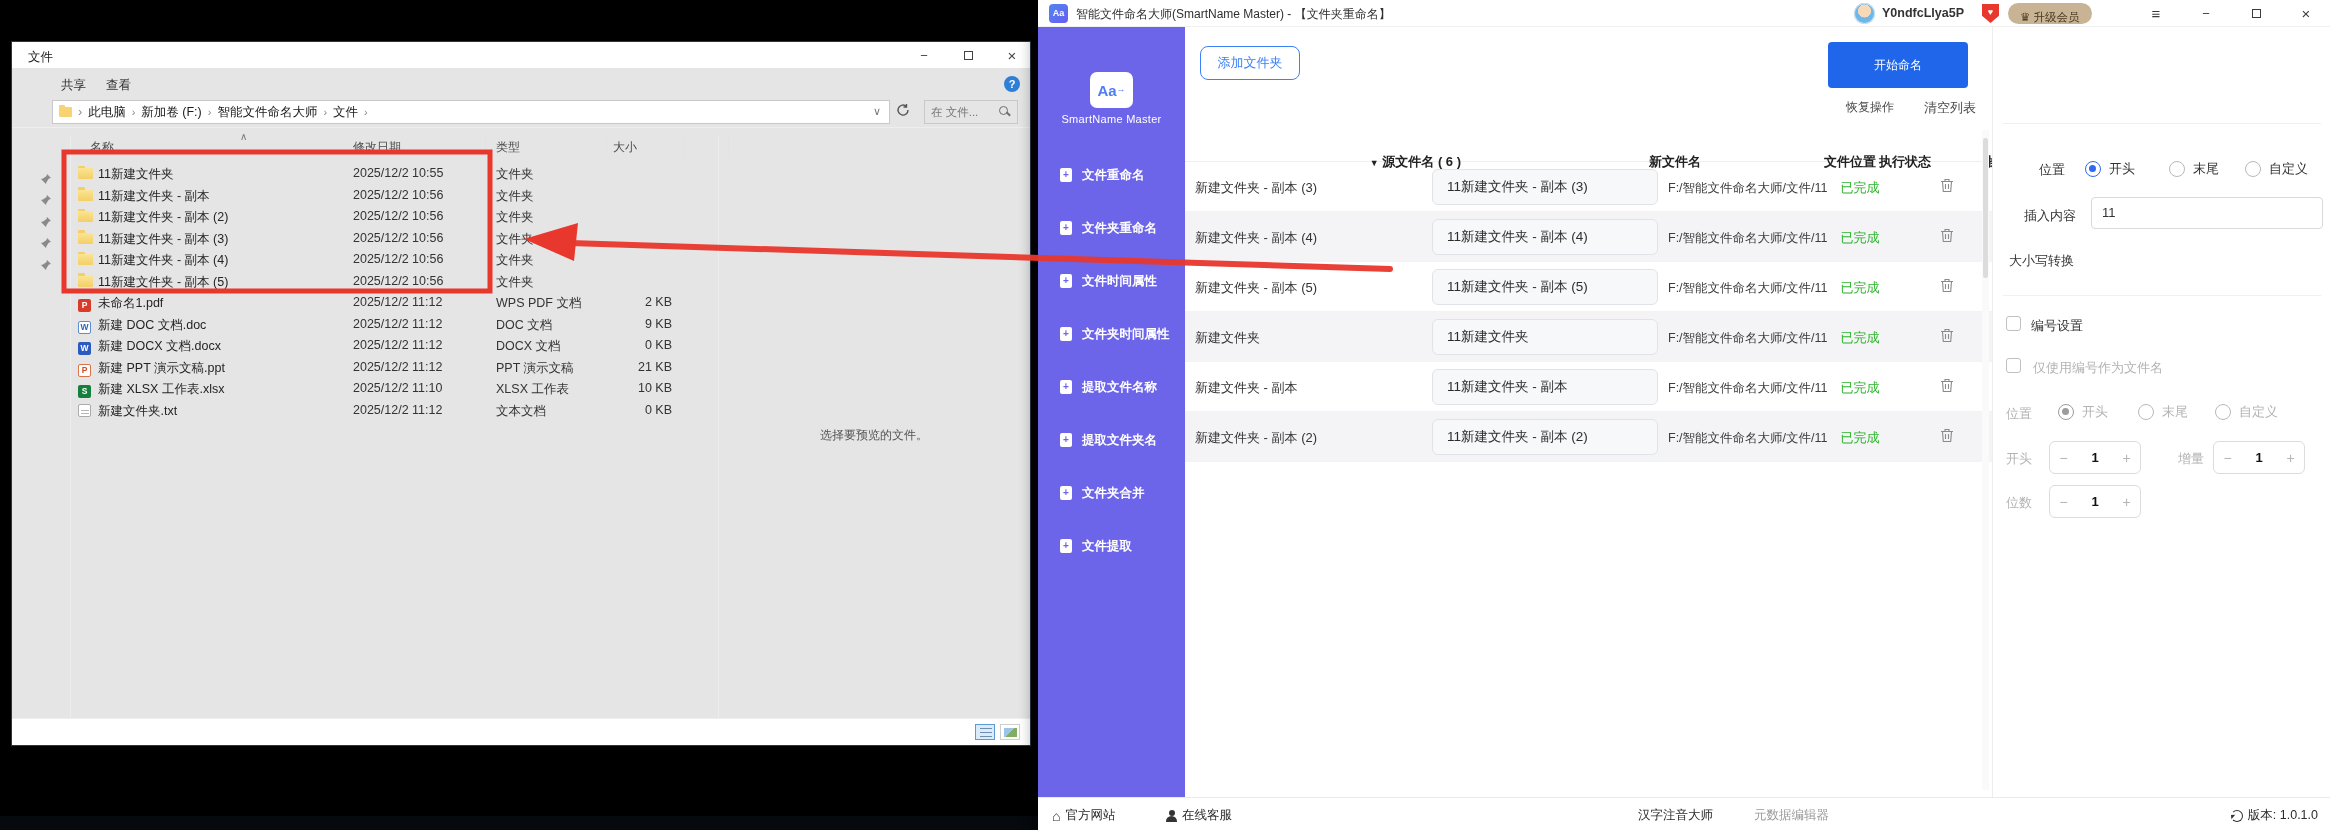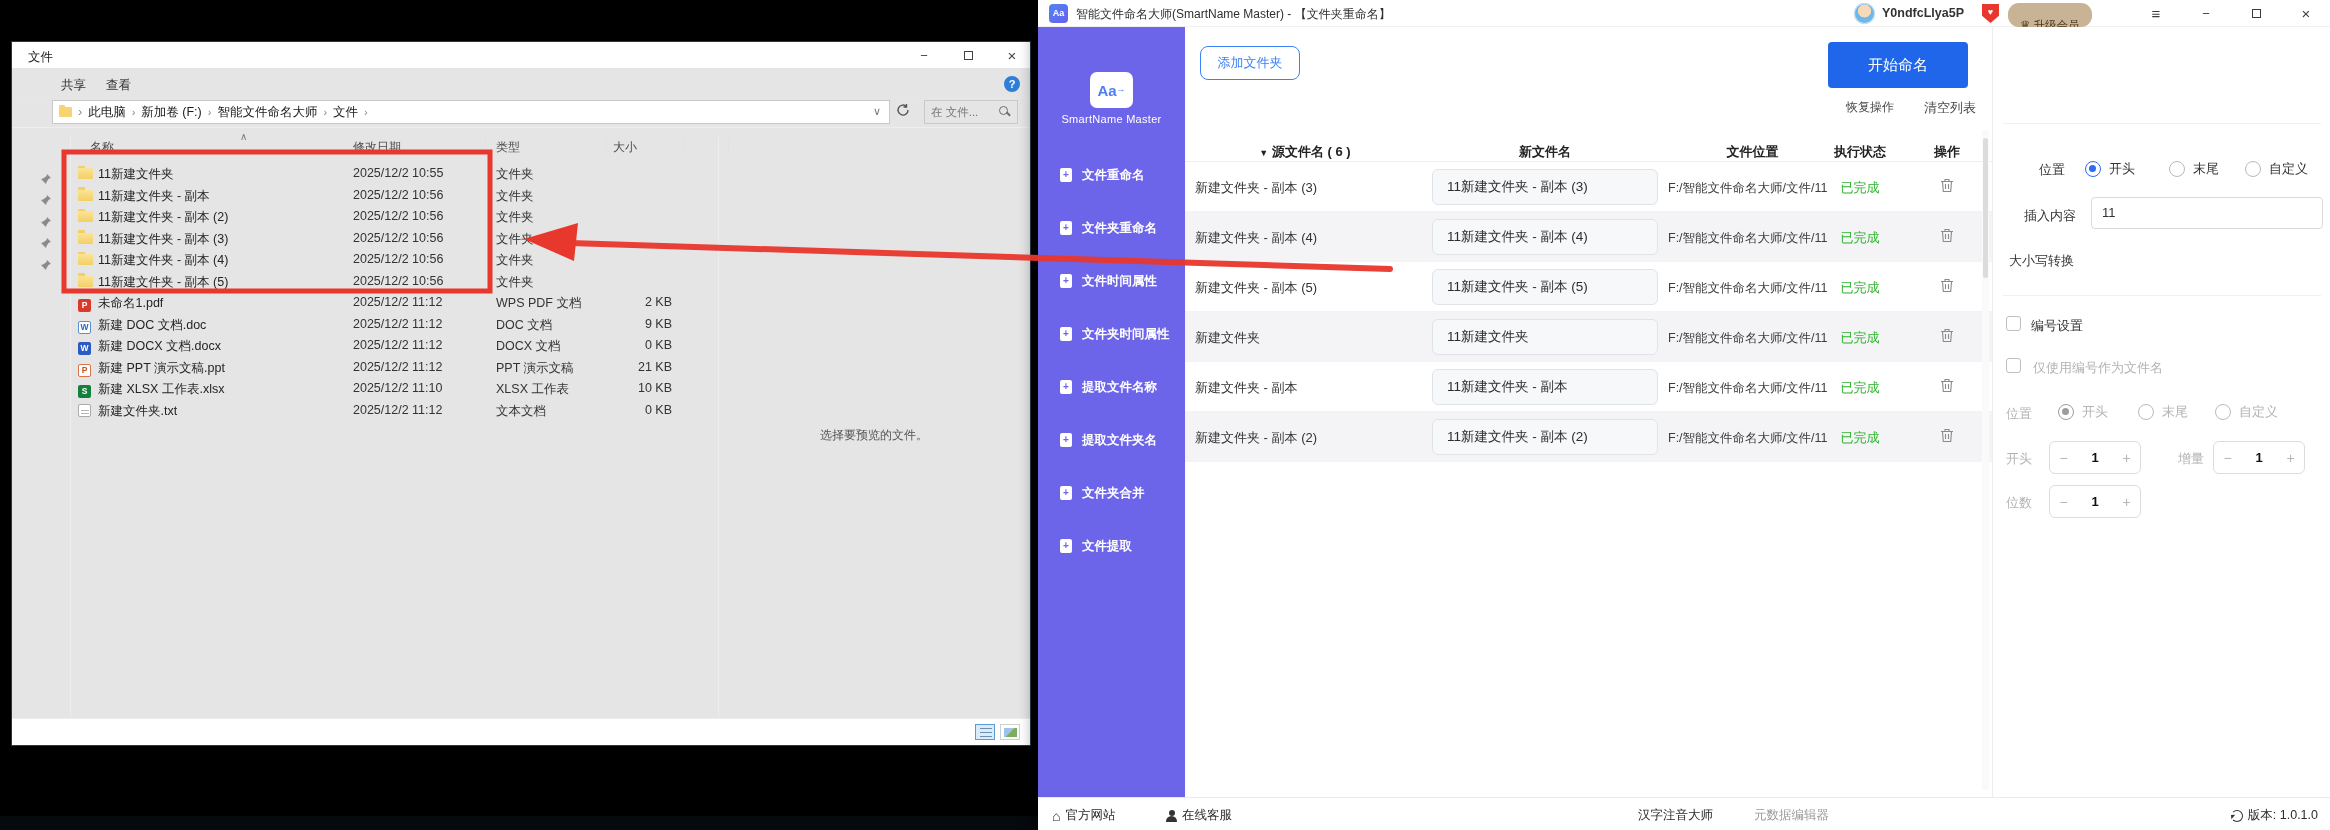--- a/index.html
+++ b/index.html
@@ -80,48 +80,48 @@
   #app{position:absolute;left:1038px;top:0;width:1292px;height:830px;background:#fff;box-shadow:-4px 0 14px rgba(0,0,0,.45);}
   .ap-titlebar{position:absolute;left:0;top:0;width:100%;height:27px;background:#fff;border-bottom:1px solid #f0f0f0;}
   .ap-appicon{position:absolute;left:11px;top:4px;width:19px;height:19px;border-radius:4px;
     background:linear-gradient(135deg,#4f86f2,#6a5df0);color:#fff;font-size:9px;font-weight:700;text-align:center;line-height:19px;}
   .ap-title{position:absolute;left:38px;top:6px;font-size:12px;color:#2f2f2f;}
   .ap-avatar{position:absolute;left:816px;top:3px;width:21px;height:21px;border-radius:50%;
     background:radial-gradient(circle at 50% 38%,#f7d9b8 0 38%,#6fb7e8 40%);box-shadow:inset 0 0 0 1px #cfe4f2;}
   .ap-user{position:absolute;left:844px;top:6px;font-size:12.5px;color:#333;font-weight:600;}
   .ap-vip{position:absolute;left:944px;top:4px;width:17px;height:19px;background:#e8372c;color:#fff;
     clip-path:polygon(0 0,100% 0,100% 62%,50% 100%,0 62%);font-size:9px;text-align:center;line-height:16px;}
-  .ap-upg{position:absolute;left:970px;top:3px;height:21px;padding:12px 12px;border-radius:11px;background:#c8b394;
+  .ap-upg{position:absolute;left:970px;top:3px;height:21px;padding:4px 12px;border-radius:11px;background:#c8b394;
     color:#4a3a22;font-size:11.5px;line-height:21px;}
   .ap-ctls{position:absolute;right:0;top:0;height:27px;display:flex;align-items:center;gap:34px;padding-right:16px;color:#3c3c3c;}
   .ap-ctl{font-size:13px;width:16px;text-align:center;}
   .ap-ctl .sq{display:inline-block;width:9px;height:9px;border:1px solid #3c3c3c;}
 
   .ap-sidebar{position:absolute;left:0;top:27px;width:147px;height:770px;background:#6d65e9;}
   .sb-logo{position:absolute;left:52px;top:45px;width:43px;height:36px;background:#fff;border-radius:7px;
     color:#4f7df2;font-weight:700;font-size:15px;text-align:center;line-height:34px;}
   .sb-logo small{font-size:9px;vertical-align:4px;}
   .sb-brand{position:absolute;left:0;top:86px;width:100%;text-align:center;color:#fff;font-size:11px;letter-spacing:.3px;}
   .sb-items{position:absolute;left:8px;top:130px;width:131px;}
   .sb-item{height:36px;margin-bottom:17px;display:flex;align-items:center;gap:10px;padding-left:14px;border-radius:10px;
     color:#fff;font-size:12.5px;font-weight:600;}
   .sb-ico{display:inline-block;width:12px;height:14px;background:#fff;border-radius:2px;position:relative;flex:0 0 12px;}
   .sb-ico::after{content:"+";position:absolute;left:0;top:0;width:12px;height:14px;color:#6d65e9;font-size:10px;
     font-weight:700;text-align:center;line-height:14px;}
 
   .ap-addbtn{position:absolute;left:162px;top:46px;width:100px;height:34px;border:1px solid #3b82f6;border-radius:8px;
     color:#3b82f6;font-size:13px;text-align:center;line-height:32px;background:#fff;}
   .ap-startbtn{position:absolute;left:790px;top:42px;width:140px;height:46px;background:#1f66eb;border-radius:4px;
-    color:#fff;font-size:15px;text-align:center;line-height:46px;}
+    color:#fff;font-size:12px;text-align:center;line-height:46px;}
   .ap-undo{position:absolute;left:808px;top:99px;font-size:12px;color:#4a4a4a;}
   .ap-clear{position:absolute;left:886px;top:99px;font-size:13px;color:#4a4a4a;}
 
   .ap-thead{position:absolute;left:147px;top:130px;width:807px;height:32px;border-bottom:1px solid #efefef;
     font-size:13px;color:#222;font-weight:600;}
-  .th{position:absolute;top:13px;text-align:center;}
+  .th{position:absolute;top:23px;text-align:right;margin-left:36px;}
   .th-src{left:0;width:240px;}
   .th-new{left:240px;width:240px;}
   .th-loc{left:480px;width:175px;}
   .th-st{left:640px;width:70px;}
   .th-op{left:732px;width:60px;}
   .ap-rows{position:absolute;left:147px;top:162px;width:807px;}
   .ap-row{position:relative;height:50px;border-bottom:1px solid #f3f3f3;}
   .ap-row:nth-of-type(even){background:#f4f4f6;}
   .ar-src{position:absolute;left:10px;top:17px;font-size:13px;color:#333;white-space:nowrap;}
   .ar-input{position:absolute;left:247px;top:7px;width:226px;height:36px;border:1px solid #e0e3e8;border-radius:6px;

